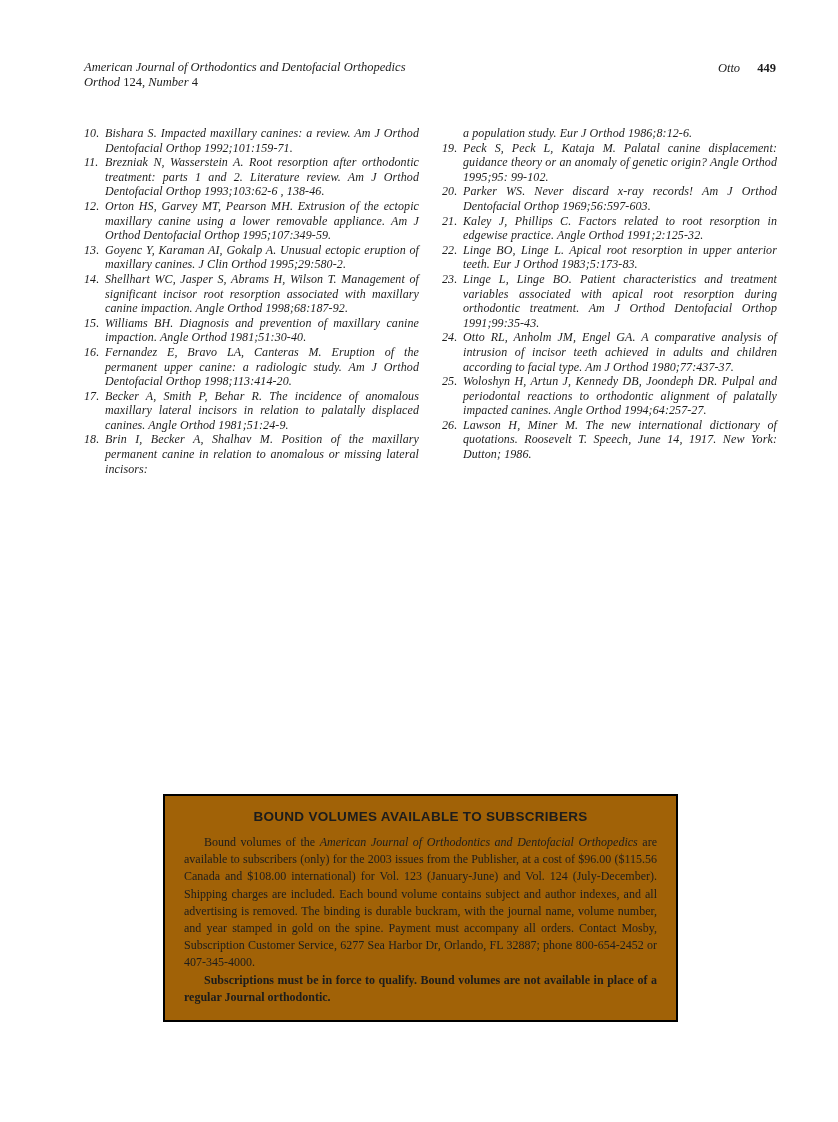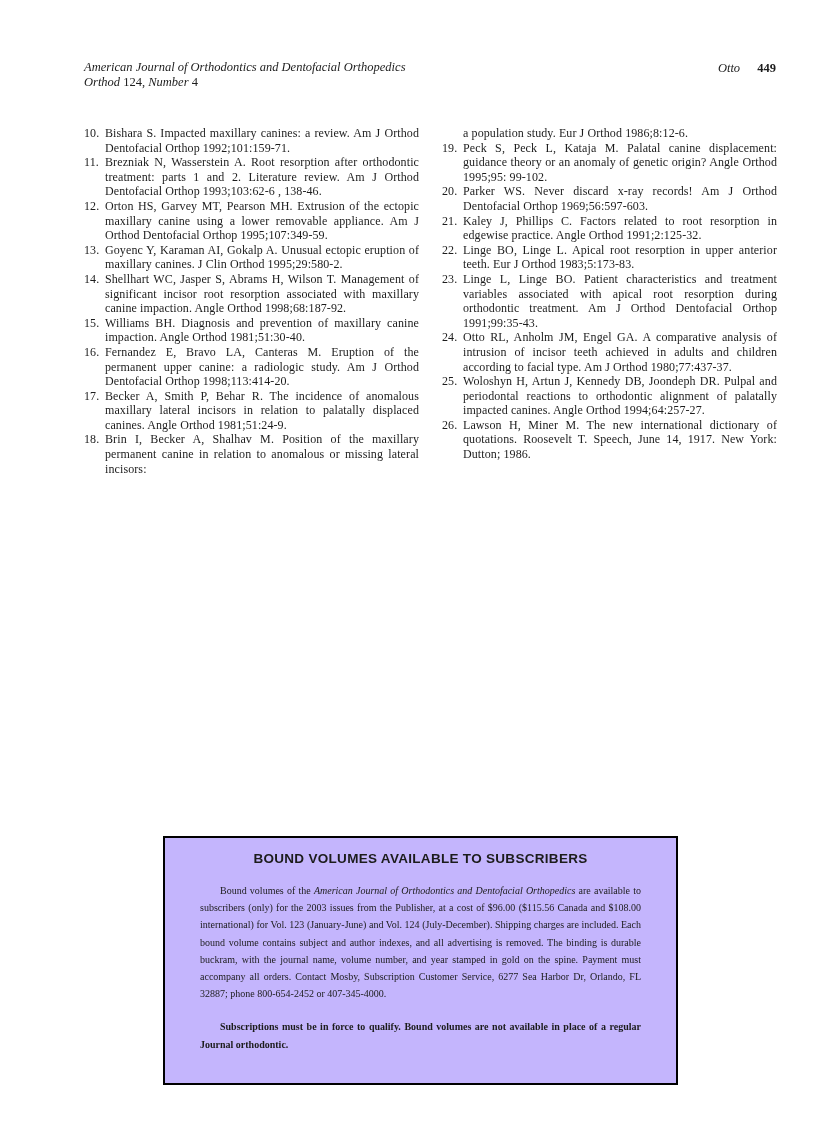--- a/index.html
+++ b/index.html
@@ -23,50 +23,50 @@
   .header-left .upright { font-style: normal; margin-top: 23px; }
   .header-right { white-space: nowrap; padding-top: 1px; }
   .running-author { font-style: italic; }
   .page-number { font-weight: bold; margin-left: 14px; }
 
   
   .refs {
     position: absolute; top: 126px; left: 84px; width: 694px;
     display: flex; gap: 23px;
   }
-  .ref-col { width: 335px; }
+  .ref-col { width: 335px; font-style: italic; }
   .ref {
     position: relative;
     padding-left: 21px;
     text-align: justify;
     font-size: 12px;
     line-height: 14.6px;
     letter-spacing: 0.1px;
   }
   .ref-num { position: absolute; left: 0; top: 0; }
 
   
   .bound-box {
-    position: absolute; top: 836px; left: 163px; width: 515px;
+    position: absolute; top: 794px; left: 163px; width: 515px;
     box-sizing: border-box;
     border: 2px solid #000;
-    background: #c4b5fd;
+    background: #a16207;
     padding: 13px 19px 14px 19px;
   }
   .box-title {
     font-family: "Liberation Sans", sans-serif;
     font-weight: bold;
     font-size: 13.5px;
     text-align: center;
     letter-spacing: 0.3px;
     margin: 0 0 10px 0;
   }
   .box-body, .box-note {
-    margin: 16px;
-    font-size: 10px;
+    margin: 0;
+    font-size: 12px;
     line-height: 17.2px;
     text-align: justify;
     text-indent: 20px;
   }
   .box-body .journal-italic { font-style: italic; }
   .box-note { font-weight: bold; }
 </style>
 </head>
 <body>
 

